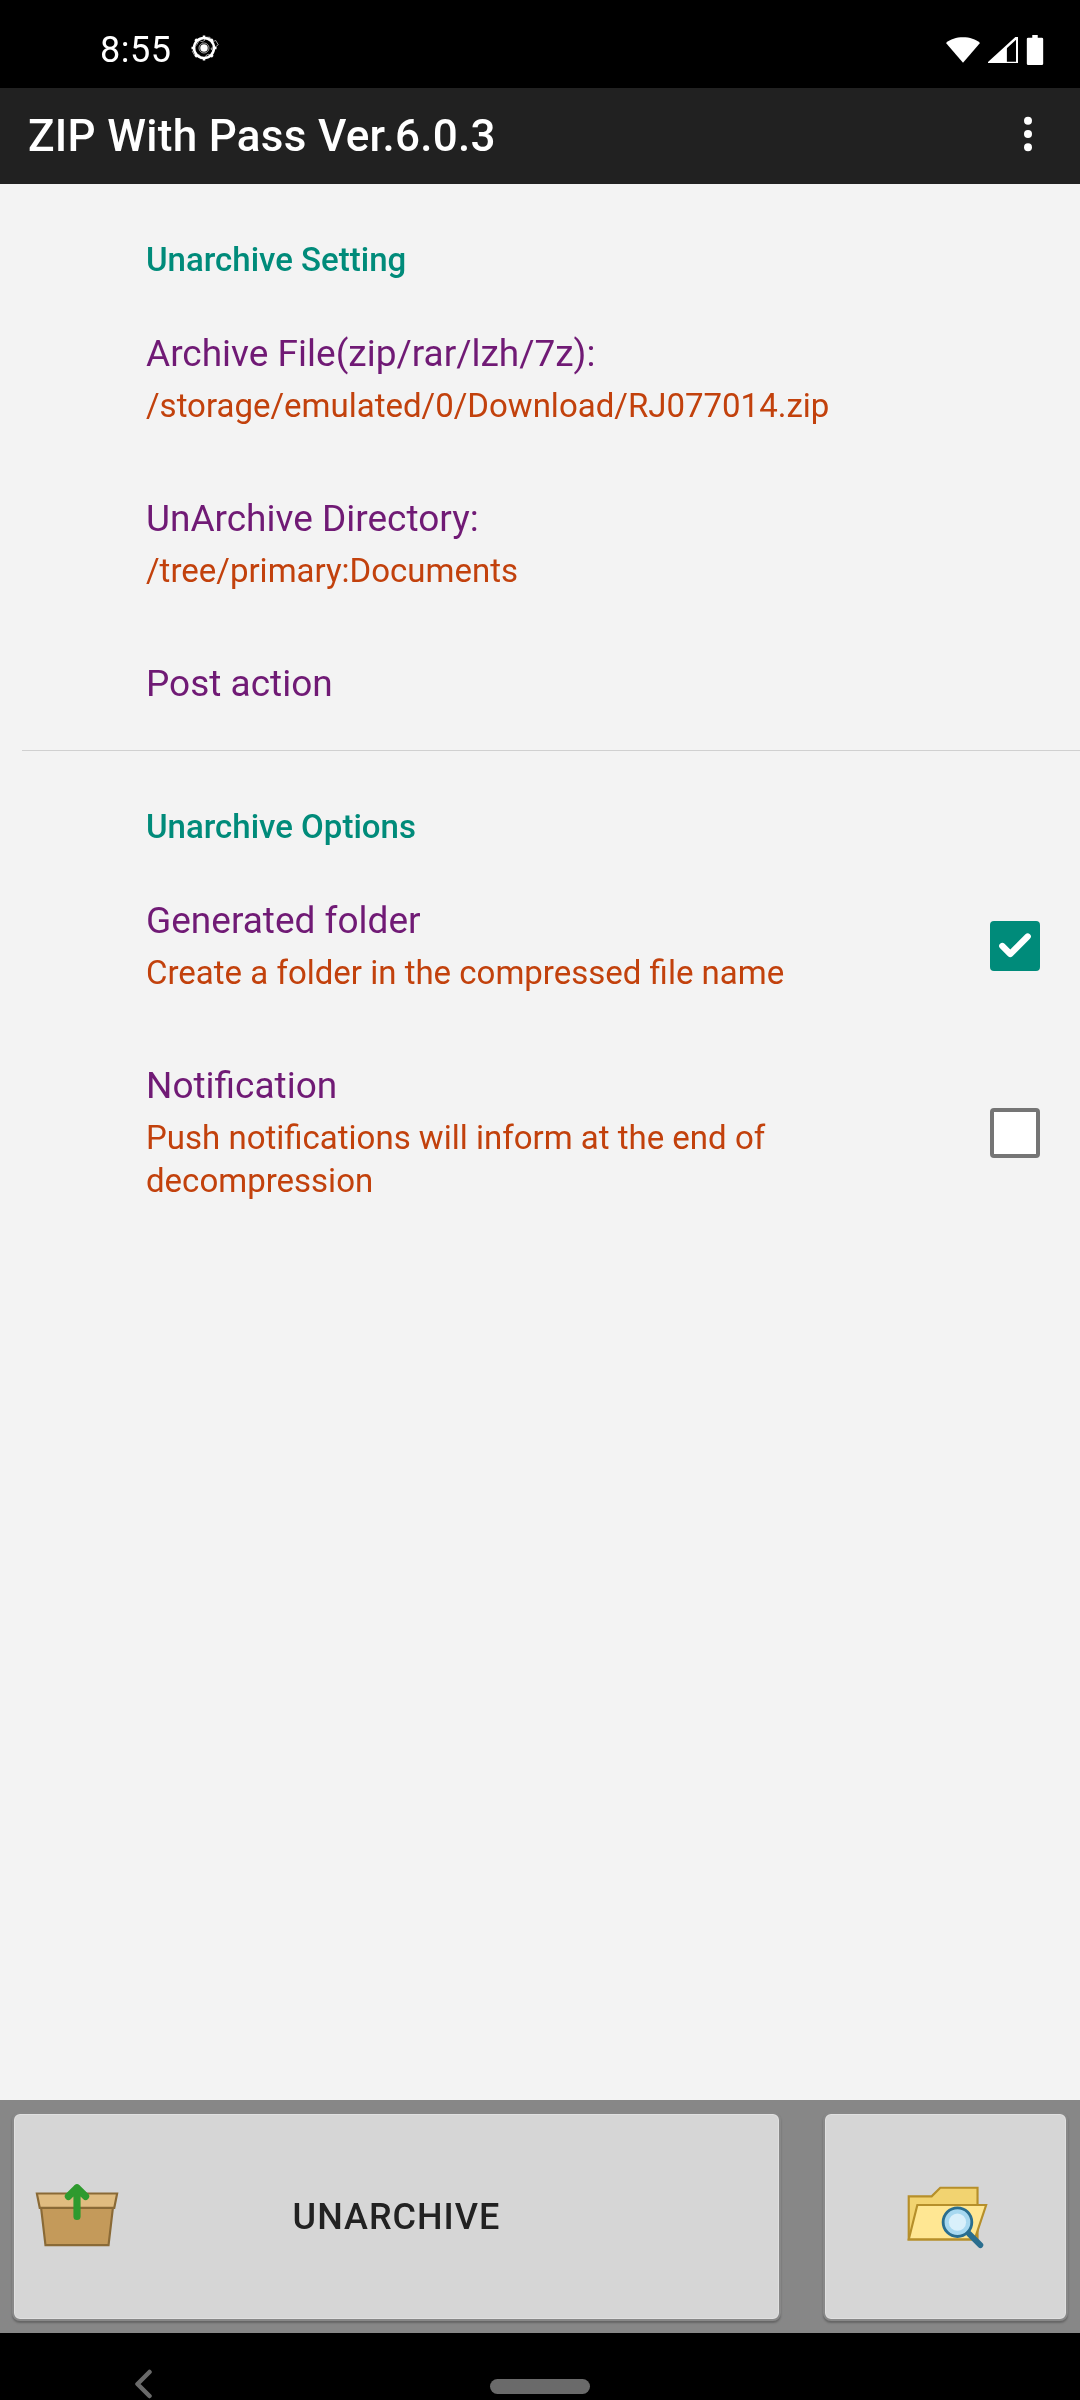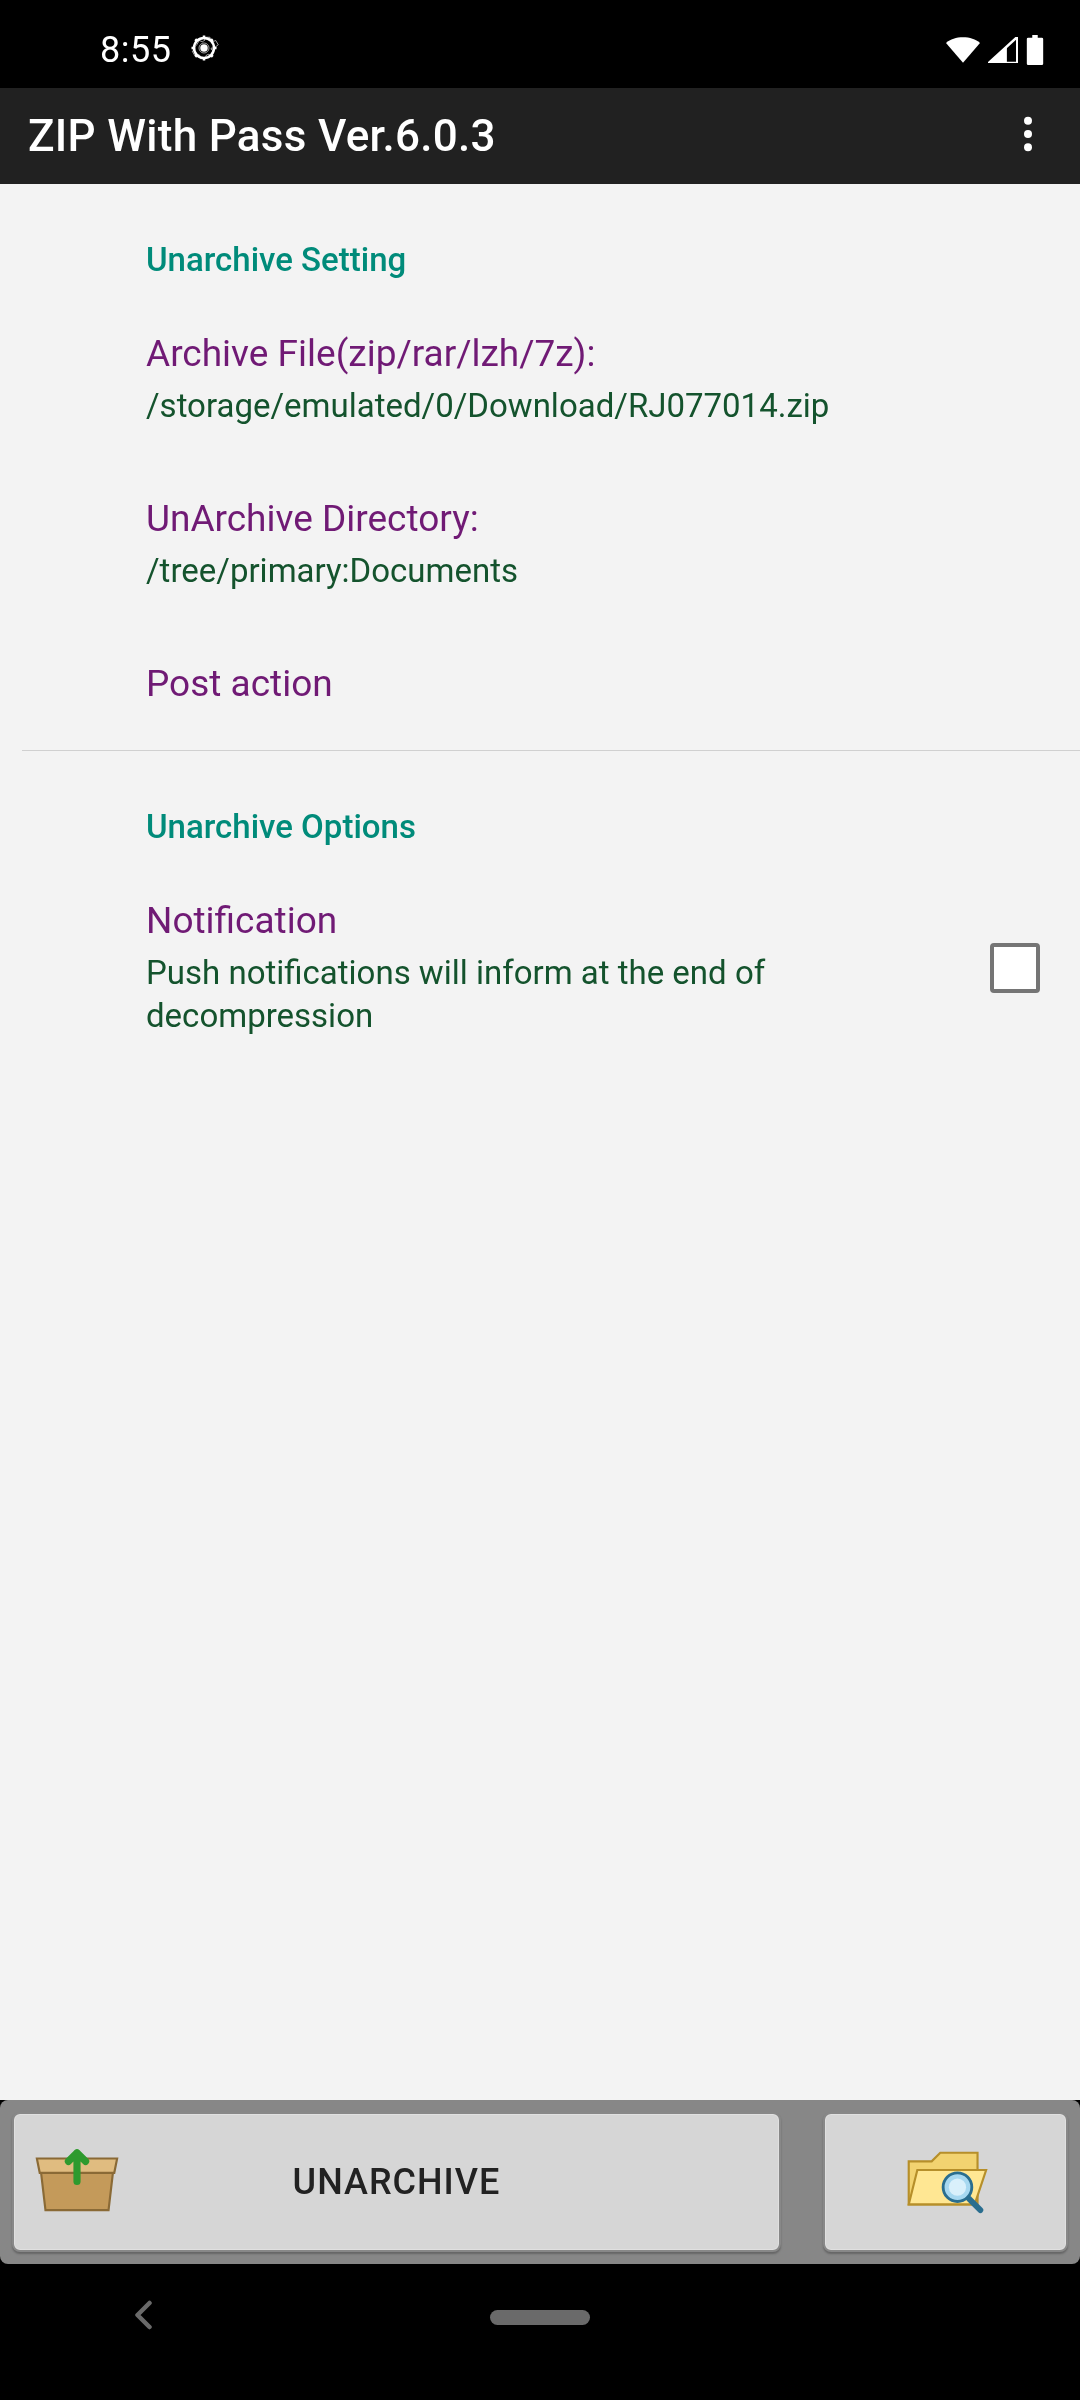--- a/index.html
+++ b/index.html
@@ -62,21 +62,21 @@
   }
   .setting-text { flex: 1; }
   .setting-title {
     color: #701a75;
     font-size: 37px;
     font-weight: 400;
     line-height: 1.25;
     margin-bottom: 8px;
   }
   .setting-sub {
-    color: #14532d;
+    color: #c2410c;
     font-size: 33px;
     font-weight: 400;
     line-height: 1.3;
   }
 
   .divider {
     border: none;
     border-top: 1px solid #d0d0d0;
     margin: 0;
   }
@@ -90,27 +90,26 @@
     display: flex; align-items: center; justify-content: center;
   }
   .checkbox.checked {
     background: #008b7a;
     border-color: #008b7a;
   }
   .checkbox.checked svg { display: block; }
   .checkbox svg { display: none; }
 
   .bottom-bar {
-    height: 164px;
+    height: 233px;
     background: #878787;
     display: flex;
     align-items: center;
     padding: 12px;
     gap: 42px;
-    border-radius: 8px;
   }
   .btn-primary {
     flex: 1;
     height: 100%;
     background: #d6d6d6;
     border: 2px solid #888;
     border-radius: 8px;
     box-shadow: 0 2px 2px rgba(0,0,0,.25), inset 0 0 0 1px rgba(255,255,255,.25);
     display: flex;
     align-items: center;
@@ -233,20 +232,31 @@
   <div class="setting-row">
     <div class="setting-text">
       <div class="setting-title">Post action</div>
     </div>
   </div>
 
   <hr class="divider">
 
   <div class="section-header">Unarchive Options</div>
 
+  <div class="setting-row">
+    <div class="setting-text">
+      <div class="setting-title">Generated folder</div>
+      <div class="setting-sub">Create a folder in the compressed file name</div>
+    </div>
+    <div class="checkbox checked">
+      <svg width="38" height="38" viewBox="0 0 24 24">
+          <path d="M4 12l5 5L20 6" stroke="#fff" stroke-width="4" fill="none" stroke-linecap="round" stroke-linejoin="round"></path>
+        </svg>
+    </div>
+  </div>
 
   <div class="setting-row">
     <div class="setting-text">
       <div class="setting-title">Notification</div>
       <div class="setting-sub">Push notifications will inform at the end of decompression</div>
     </div>
     <div class="checkbox">
       
     </div>
   </div>

